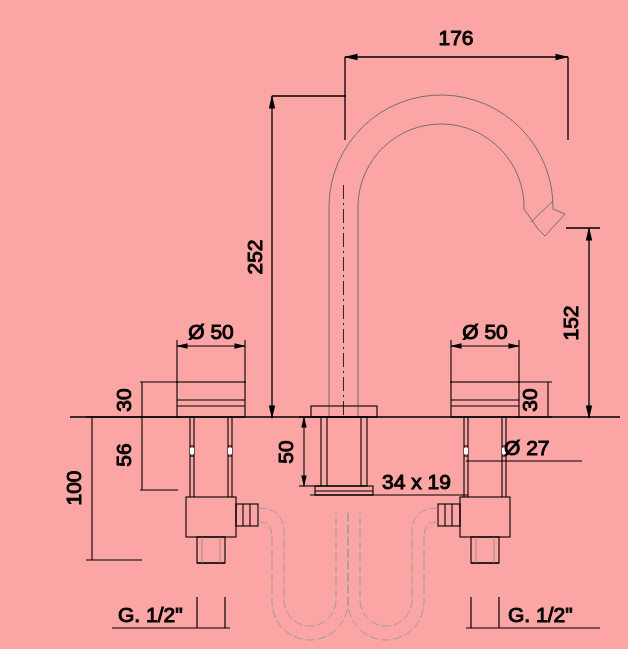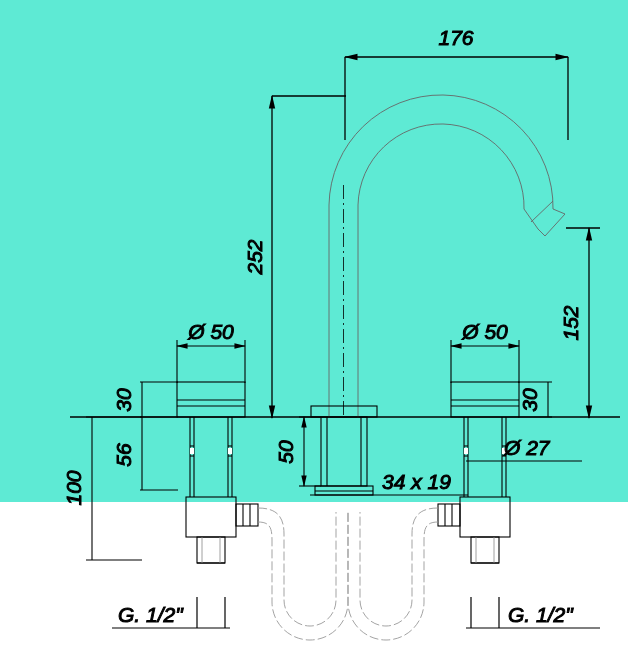--- a/index.html
+++ b/index.html
@@ -1,17 +1,17 @@
 <!DOCTYPE html>
 <html><head>
 <meta charset="utf-8">
 <style>
   html,body{margin:0;padding:0;background:#ffffff;}
   body{width:628px;height:657px;overflow:hidden;font-family:"Liberation Sans",sans-serif;}
-  #stage{position:relative;width:628px;height:502px;background:#5eead4;font-style:italic;}
+  #stage{position:relative;width:628px;height:649px;background:#fca5a5;}
   svg{display:block;}
   .dimtxt{font-family:"Liberation Sans",sans-serif;font-size:21px;fill:#000;}
   .dimtxt-v{font-family:"Liberation Sans",sans-serif;font-size:21px;fill:#000;}
 </style>
 </head>
 <body>
 
 <div id="stage">
 <svg width="628" height="657" viewBox="0 0 628 657">
 

